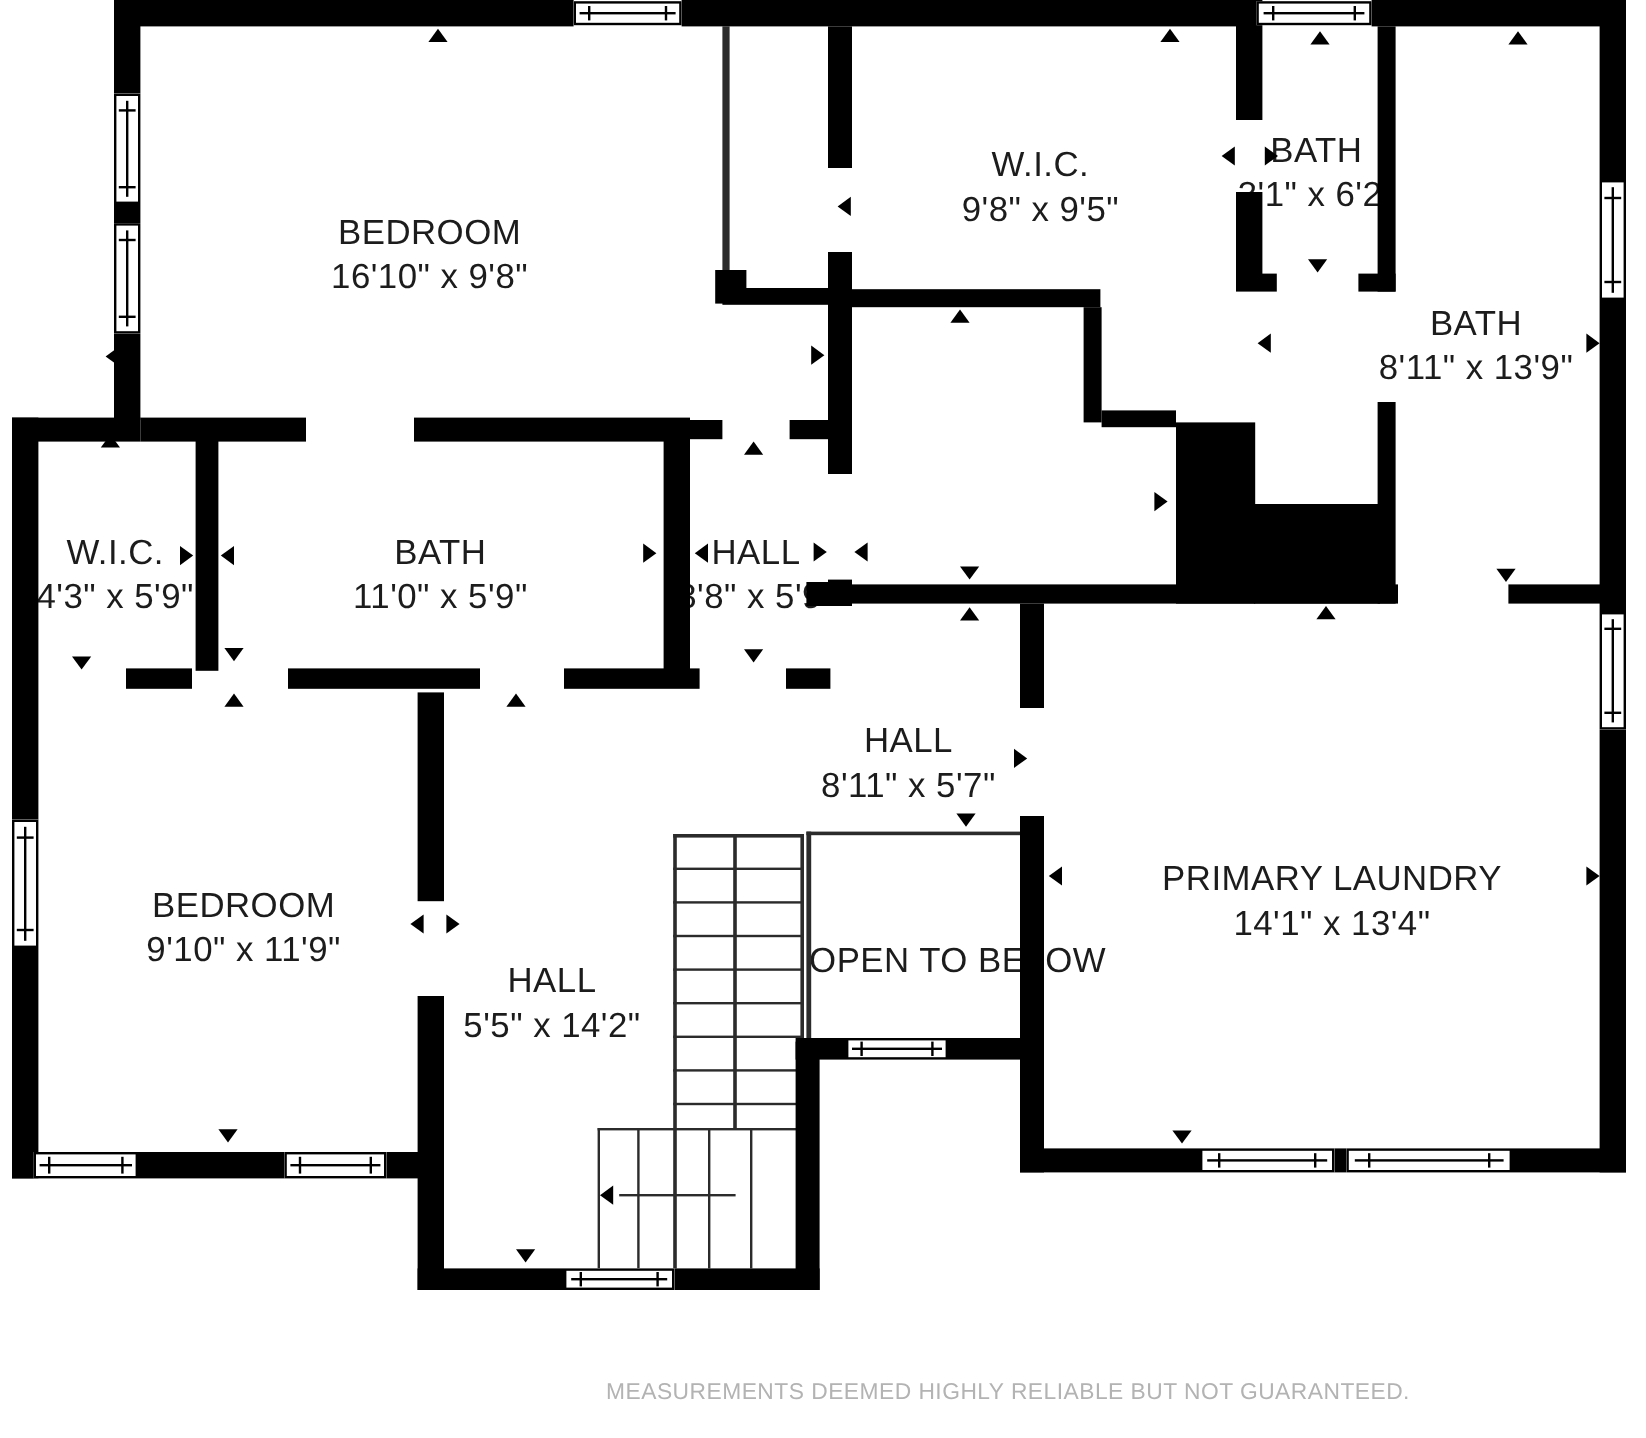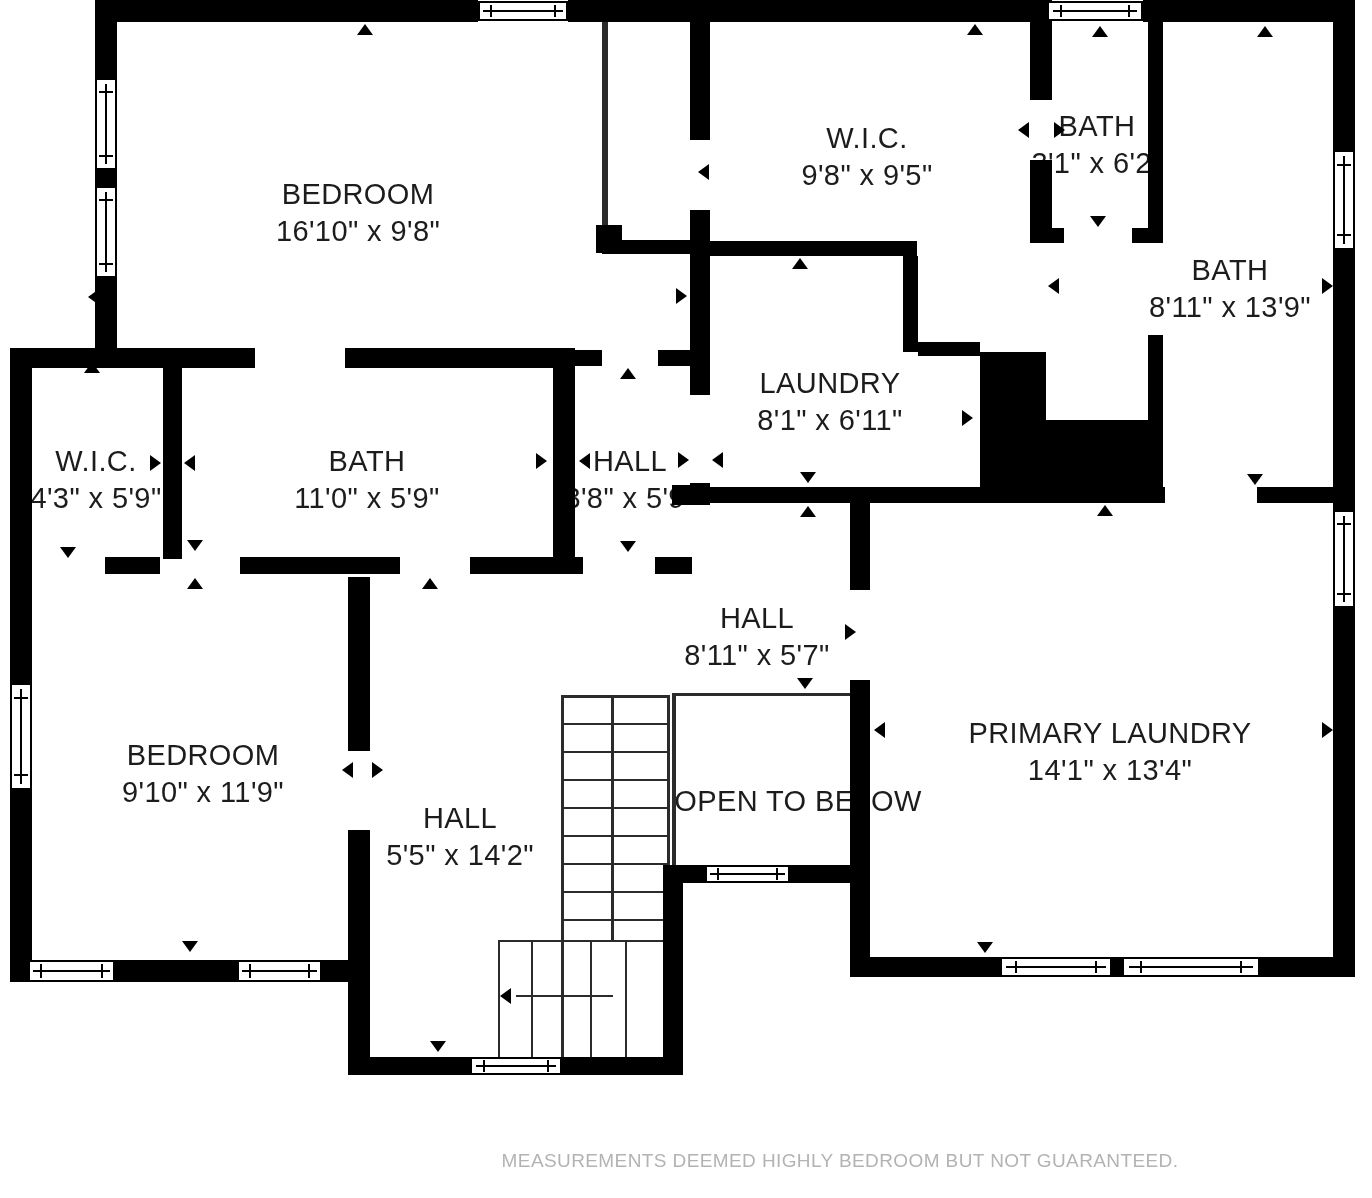--- a/index.html
+++ b/index.html
@@ -44,24 +44,20 @@
     <div>9'8" x 9'5"</div>
   </div>
   <div class="lab" style="left:1097px;top:108px">
     <div>BATH</div>
     <div>3'1" x 6'2"</div>
   </div>
   <div class="lab" style="left:1230px;top:252px">
     <div>BATH</div>
     <div>8'11" x 13'9"</div>
   </div>
-  <div class="lab" style="left:830px;top:365px">
-    <div>LAUNDRY</div>
-    <div>8'1" x 6'11"</div>
-  </div>
   <div class="lab" style="left:96px;top:443px">
     <div>W.I.C.</div>
     <div>4'3" x 5'9"</div>
   </div>
   <div class="lab" style="left:367px;top:443px">
     <div>BATH</div>
     <div>11'0" x 5'9"</div>
   </div>
   <div class="lab" style="left:630px;top:443px">
     <div>HALL</div>
@@ -80,21 +76,21 @@
     <div>5'5" x 14'2"</div>
   </div>
   <div class="lab" style="left:798px;top:783px">
     <div>OPEN TO BELOW</div>
   </div>
   <div class="lab" style="left:1110px;top:715px">
     <div>PRIMARY LAUNDRY</div>
     <div>14'1" x 13'4"</div>
   </div>
 
-  <div class="foot" style="left:840px;top:1150px">MEASUREMENTS DEEMED HIGHLY BEDROOM BUT NOT GUARANTEED.</div>
+  <div class="foot" style="left:840px;top:1150px">MEASUREMENTS DEEMED HIGHLY RELIABLE BUT NOT GUARANTEED.</div>
 
   <div>
 
     <i class="w" style="left:95px;top:0;width:383px;height:22px"></i>
     <i class="w" style="left:568px;top:0;width:479px;height:22px"></i>
     <i class="w" style="left:1143px;top:0;width:212px;height:22px"></i>
 
     <i class="w" style="left:95px;top:0;width:22px;height:78px"></i>
     <i class="w" style="left:95px;top:170px;width:22px;height:16px"></i>
     <i class="w" style="left:95px;top:278px;width:22px;height:72px"></i>

